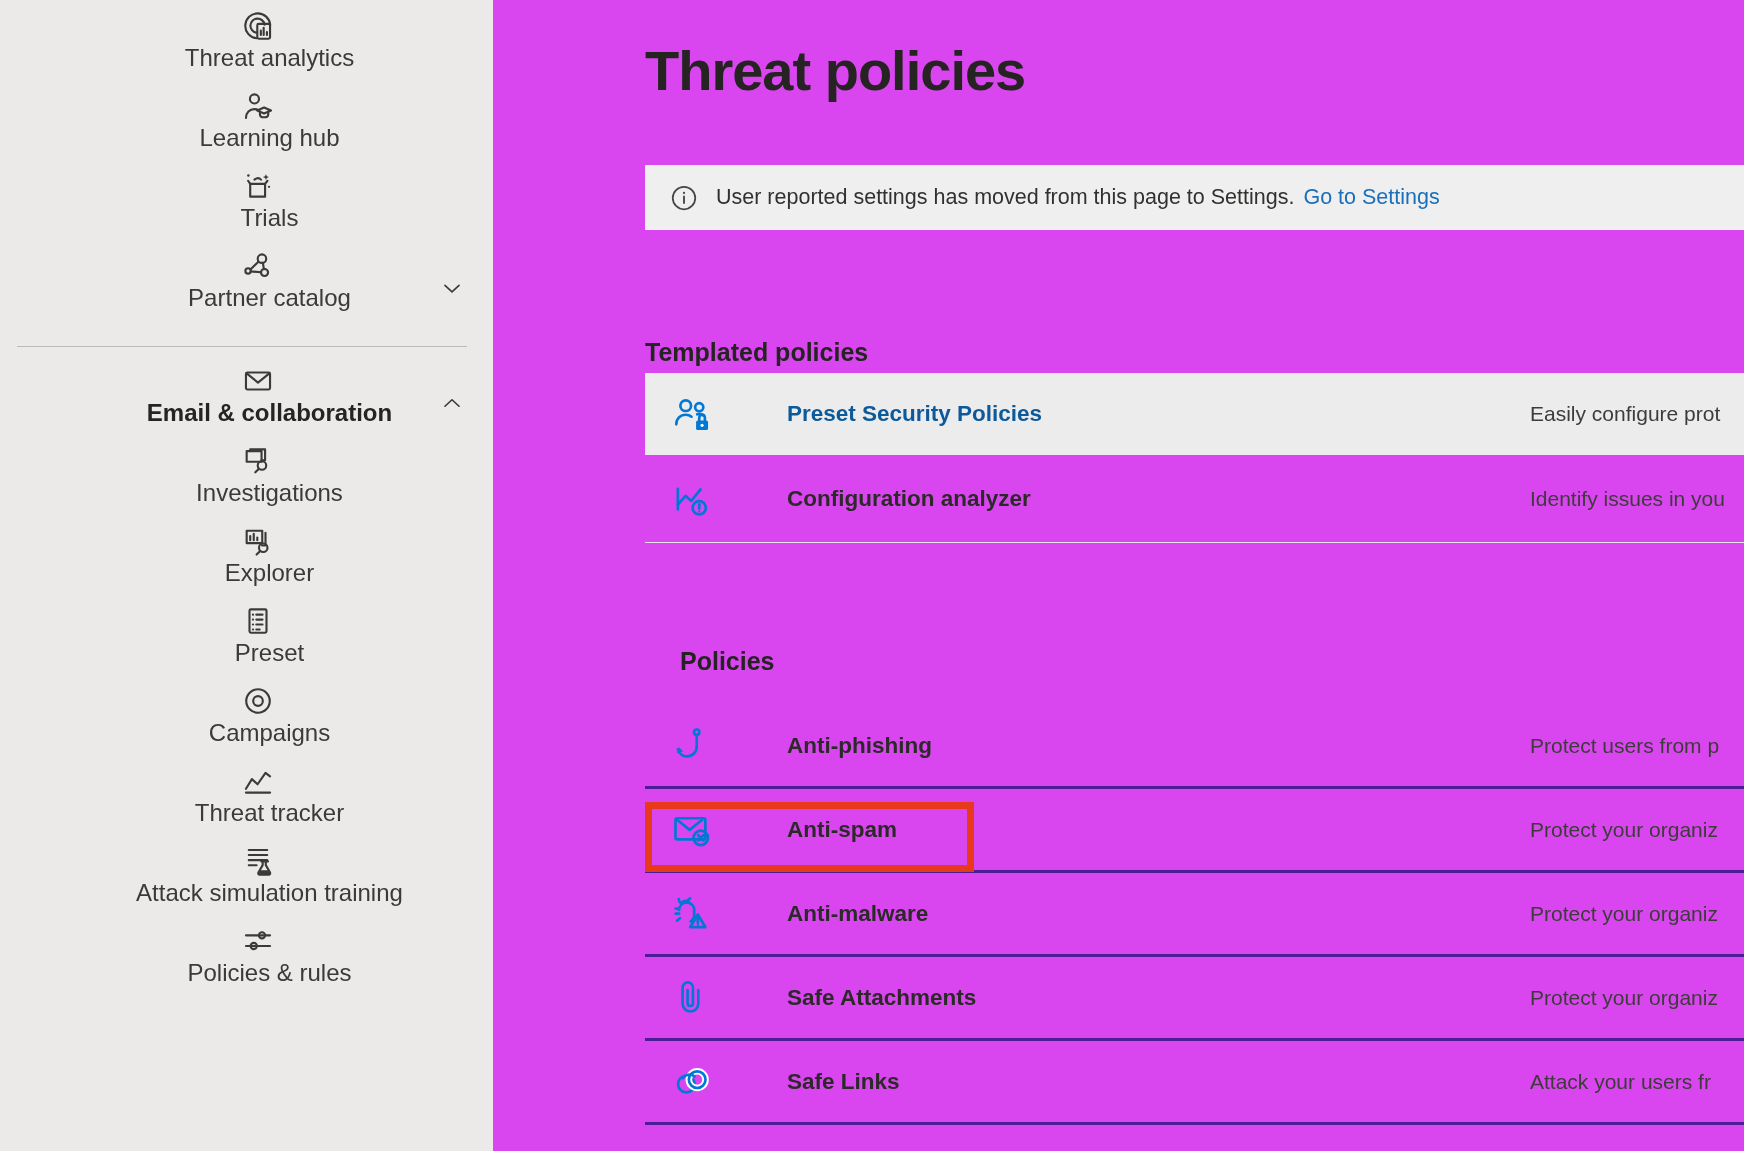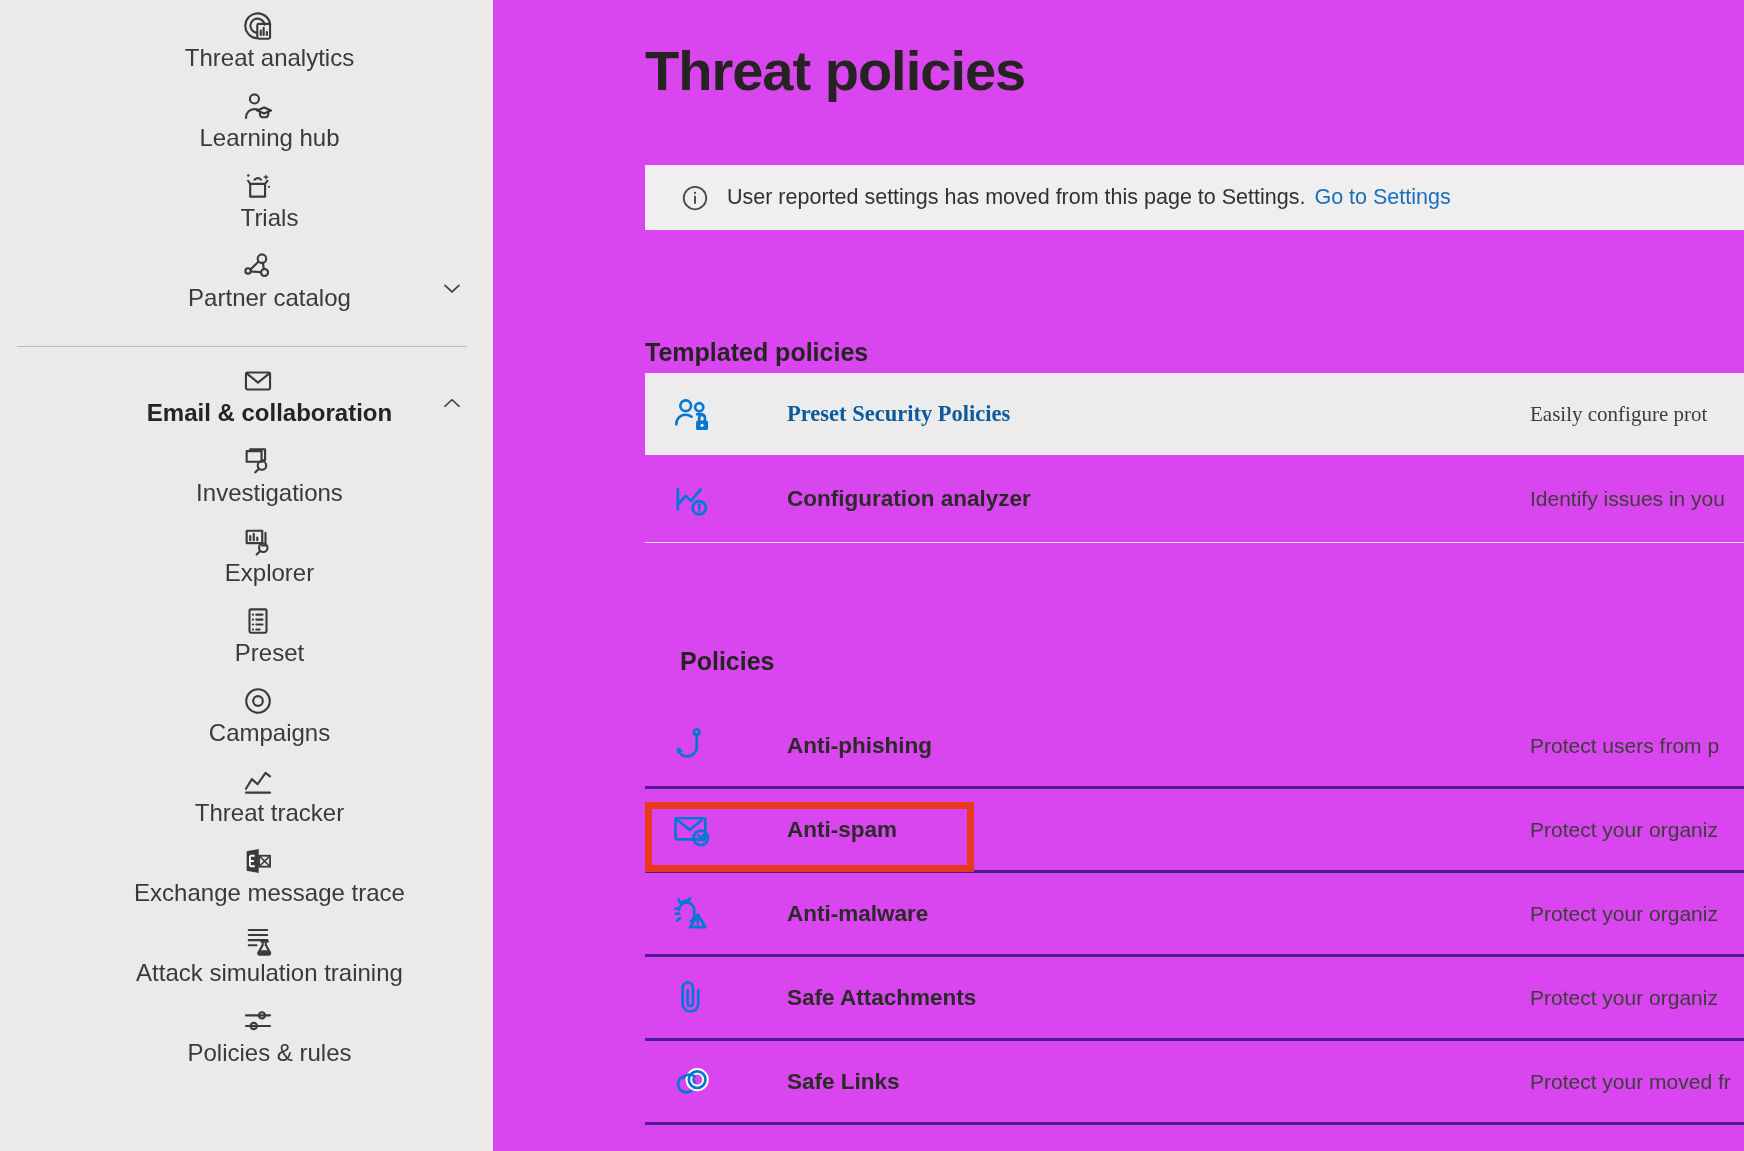--- a/index.html
+++ b/index.html
@@ -18,21 +18,21 @@
   .nav-head .nlabel { font-weight:700; color:#252423; }
   .chev { position:absolute; right:28px; top:50%; transform:translateY(-50%); width:26px; height:26px; }
   .nav-divider { height:1px; background:#bdbbb9; margin:18px 26px 16px 17px; }
 
   
   .content { position:absolute; left:493px; top:0; width:1251px; height:1151px; background:#d946ef; }
   h1.title { position:absolute; left:152px; top:40px; font-size:56px; font-weight:700;
     color:#252423; letter-spacing:-1px; line-height:1.1; }
 
   .banner { position:absolute; left:152px; top:165px; width:1099px; height:65px;
-    background:#efefef; display:flex; align-items:center; overflow:hidden;padding-left:11px; }
+    background:#efefef; display:flex; align-items:center; overflow:hidden; }
   .banner .iicon { margin-left:24px; width:30px; height:30px; flex:0 0 30px; }
   .banner-text { margin-left:17px; font-size:21.5px; color:#323130; white-space:nowrap; }
   .banner-link { margin-left:9px; font-size:21.5px; color:#1a6fba; text-decoration:none;
     cursor:pointer; white-space:nowrap; }
 
   h2.sechead { position:absolute; left:152px; font-size:25px; font-weight:700; color:#252423; }
   .sec-templated { top:314px;margin-top:24px; }
   .sec-policies  { top:647px;margin-left:35px; }
 
   .rowgroup { position:absolute; left:152px; width:1099px; }
@@ -41,21 +41,21 @@
 
   .prow { position:relative; display:block; cursor:pointer; }
   .prow .ricon { position:absolute; left:24px; top:50%; transform:translateY(-50%);
     width:46px; height:46px; display:flex; align-items:center; justify-content:center; }
   .prow .ricon svg { width:44px; height:44px; }
   .prow .rlabel { position:absolute; left:142px; top:50%; transform:translateY(-50%);
     font-size:22.5px; font-weight:700; color:#2b2a29; white-space:nowrap; }
   .prow .rdesc { position:absolute; left:885px; top:50%; transform:translateY(-50%);
     font-size:21px; color:#3d3c3b; white-space:nowrap; }
 
-  .row-preset { height:82px; background:#ececec;font-family:Liberation Serif, serif; }
+  .row-preset { height:82px; background:#ececec; }
   .row-preset .rlabel { color:#0c5a9b; }
   .row-config { height:88px; border-bottom:1px solid #e4e4e4; }
   .rg-policies .prow { height:84px; border-bottom:3px solid #4c1d95; }
 
   
   .red-box { position:absolute; left:645px; top:802px; width:329px; height:70px;
     border:7px solid #e8391d; pointer-events:none; }
 
   svg .s  { fill:none; stroke:#3b3a39; stroke-width:1.5; stroke-linecap:round; stroke-linejoin:round; }
   svg .sf { fill:#3b3a39; stroke:none; }
@@ -191,31 +191,20 @@
     <div class="nav-item">
       <span class="nicon">
         <svg viewBox="0 0 24 24">
             <path class="s" d="M3.5 17.5l4.2-6.8 4 3.6 5.6-8 3.2 2.4"></path>
             <path class="s" d="M3.5 20.2h17"></path>
           </svg>
       </span>
       <span class="nlabel">Threat tracker</span>
     </div>
 
-    <div class="nav-item">
-      <span class="nicon">
-        <svg viewBox="0 0 24 24">
-            <path class="sf" d="M4 5.2L12.5 3.6v16.8L4 18.8z"></path>
-            <path d="M6.3 8.3h3.4M6.3 12h2.8M6.3 15.7h3.4M6.3 8.3v7.4" fill="none" stroke="#fff" stroke-width="1.3"></path>
-            <rect x="12.8" y="8.3" width="7.7" height="7.7" fill="#ebeae8" stroke="#3b3a39" stroke-width="1.3"></rect>
-            <path d="M13.4 8.9l6.5 6.5M19.9 8.9l-6.5 6.5" stroke="#3b3a39" stroke-width="1.1"></path>
-          </svg>
-      </span>
-      <span class="nlabel">Exchange message trace</span>
-    </div>
 
     <div class="nav-item">
       <span class="nicon">
         <svg viewBox="0 0 24 24">
             <path class="s" d="M5.5 4.2h13M5.5 7.8h13M5.5 11.4h13M5.5 15h5.5"></path>
             <path class="s" d="M15.3 12.3v2.6l-3 5.2a1 1 0 0 0 .9 1.5h6.4a1 1 0 0 0 .9-1.5l-3-5.2v-2.6"></path>
             <path class="s" d="M14.4 12.3h4.6"></path>
             <path class="sf" d="M13.6 18.6h5.6l1 1.8a.5.5 0 0 1-.5.7h-6.6a.5.5 0 0 1-.5-.7z"></path>
           </svg>
       </span>
@@ -345,21 +334,21 @@
       <div class="prow">
         <span class="ricon">
           <svg viewBox="0 0 28 28">
               <circle class="b" cx="10.4" cy="15.3" r="5.3"></circle>
               <circle cx="17.3" cy="12.5" r="5.3" fill="none" stroke="#fff" stroke-width="4.2"></circle>
               <circle class="b" cx="17.3" cy="12.5" r="5.3"></circle>
               <path class="b" d="M8 11.6a5.3 5.3 0 0 1 7.6-1.2"></path>
             </svg>
         </span>
         <span class="rlabel">Safe Links</span>
-        <span class="rdesc">Protect your moved fr</span>
+        <span class="rdesc">Attack your users fr</span>
       </div>
 
     </div>
 
   </main>
 
   <div class="red-box"></div>
 
 </div>
 

